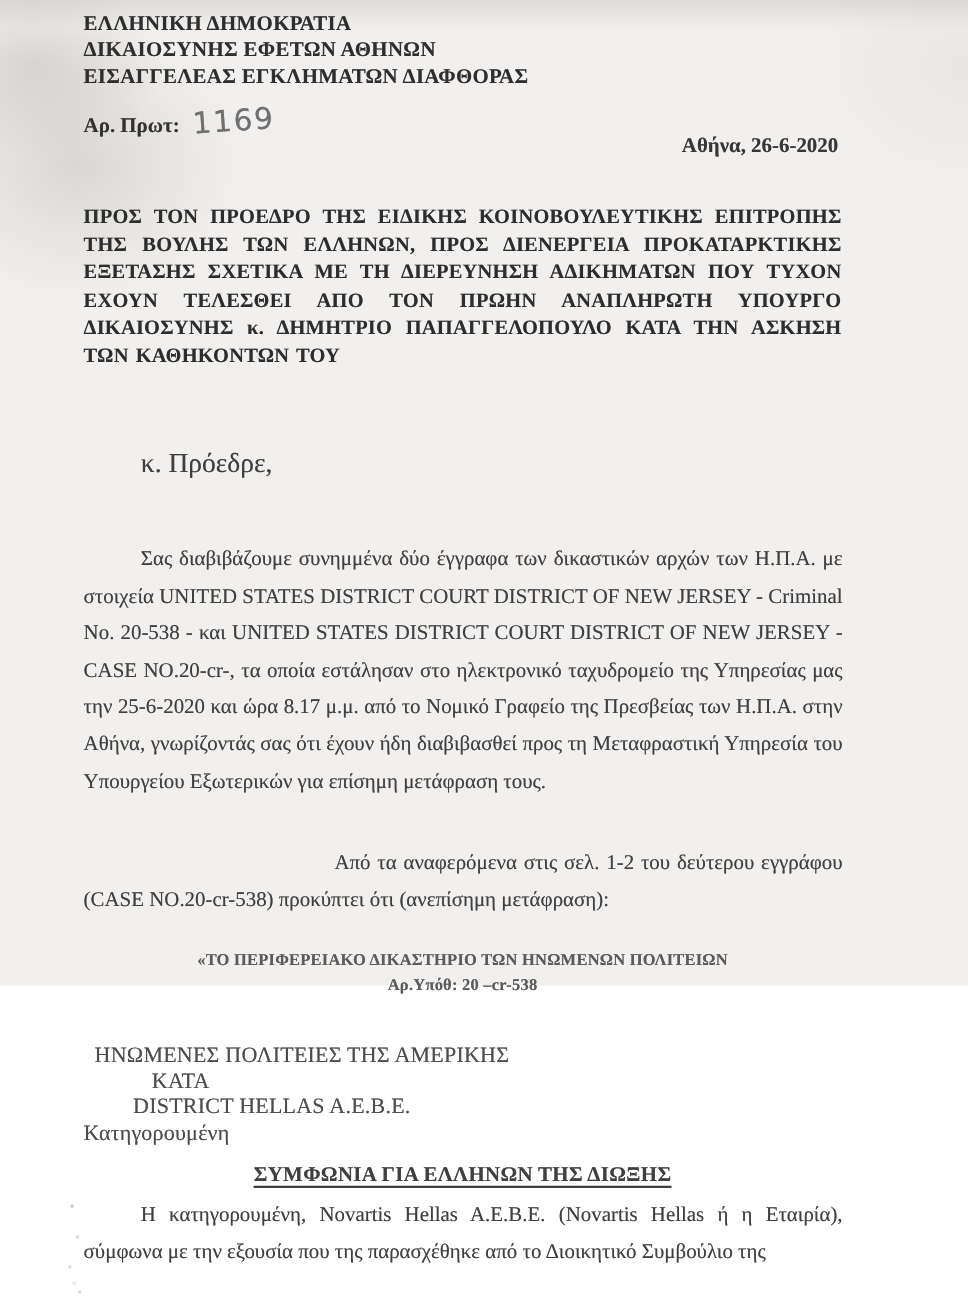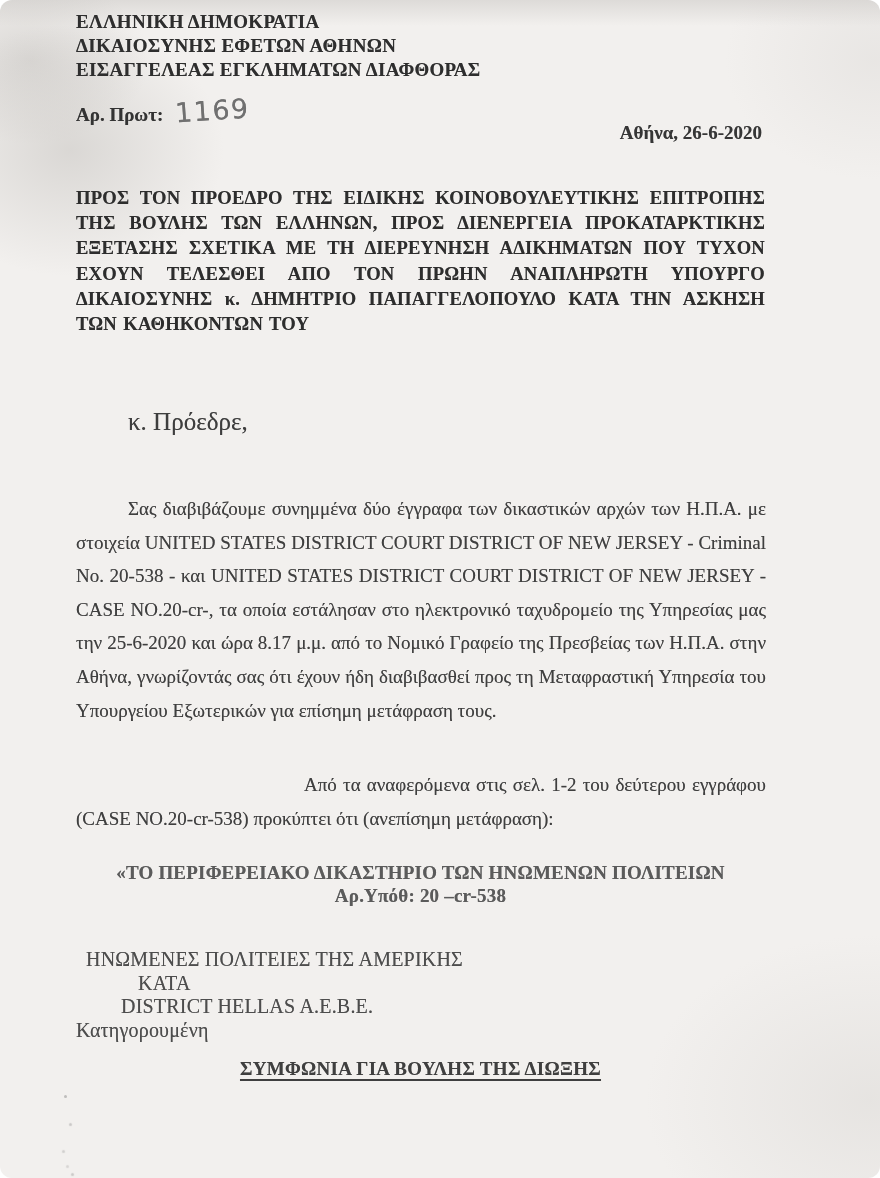--- a/index.html
+++ b/index.html
@@ -5,30 +5,29 @@
   html, body { margin: 0; padding: 0; }
   body {
     width: 880px;
     height: 1178px;
     overflow: hidden;
     font-family: "Liberation Serif", "DejaVu Serif", serif;
   }
   .page {
     position: relative;
     width: 880px;
-    height: 1178px;
+    height: 896px;
     background:
       radial-gradient(220px 180px at 70px 150px, rgba(188,185,181,0.45), rgba(188,185,181,0) 70%),
       radial-gradient(170px 120px at 30px 60px, rgba(182,179,175,0.40), rgba(182,179,175,0) 70%),
       linear-gradient(180deg, rgba(204,201,198,0.55) 0px, rgba(204,201,198,0) 26px),
       radial-gradient(300px 220px at 870px 1100px, rgba(203,200,196,0.30), rgba(203,200,196,0) 75%),
       radial-gradient(200px 160px at 875px 60px, rgba(210,207,204,0.30), rgba(210,207,204,0) 75%),
       #f2f0ee;
     color: #3c3c3c;
-    border-radius: 12px;
   }
   .block { position: absolute; }
   .soft { text-shadow: 0 0 0.5px rgba(70,70,70,0.55); }
 
   .letterhead {
     left: 76px; top: 10px;
     font-weight: 700;
     font-size: 19px;
     line-height: 24px;
     letter-spacing: 0.3px;
@@ -79,21 +78,21 @@
     line-height: 33.6px;
     text-align: justify;
     color: #3f3f3f;
   }
   .para1 { top: 492px; text-indent: 52px; }
   .para2 { top: 768px; text-indent: 228px; }
   .court {
     left: 76px; top: 862px; width: 689px;
     text-align: center;
     font-weight: 700;
-    font-size: 19px;
+    font-size: 15px;
     line-height: 22.6px;
     color: #5b5b5b;
     letter-spacing: 0.2px;
   }
   .parties {
     left: 76px; top: 948px; width: 689px;
     font-size: 20px;
     line-height: 23.5px;
     color: #4d4d4d;
     letter-spacing: 0.2px;
@@ -158,18 +157,19 @@
     <div>Αρ.Υπόθ: 20 –cr-538</div>
   </div>
 
   <div class="block parties soft">
     <div class="p-line1">ΗΝΩΜΕΝΕΣ ΠΟΛΙΤΕΙΕΣ ΤΗΣ ΑΜΕΡΙΚΗΣ</div>
     <div class="p-line2">ΚΑΤΑ</div>
     <div class="p-line3">DISTRICT HELLAS A.E.B.E.</div>
     <div class="p-line4">Κατηγορουμένη</div>
   </div>
 
-  <div class="block agreement-heading soft">ΣΥΜΦΩΝΙΑ ΓΙΑ ΒΟΥΛΗΣ ΤΗΣ ΔΙΩΞΗΣ</div>
+  <div class="block agreement-heading soft">ΣΥΜΦΩΝΙΑ ΓΙΑ ΕΛΛΗΝΩΝ ΤΗΣ ΔΙΩΞΗΣ</div>
 
+  <div class="block para para3 soft">Η κατηγορουμένη, Novartis Hellas A.E.B.E. (Novartis Hellas ή η Εταιρία), σύμφωνα με την εξουσία που της παρασχέθηκε από το Διοικητικό Συμβούλιο της</div>
 
   <div class="speck"></div>
 
 </div>
 
 </body></html>

